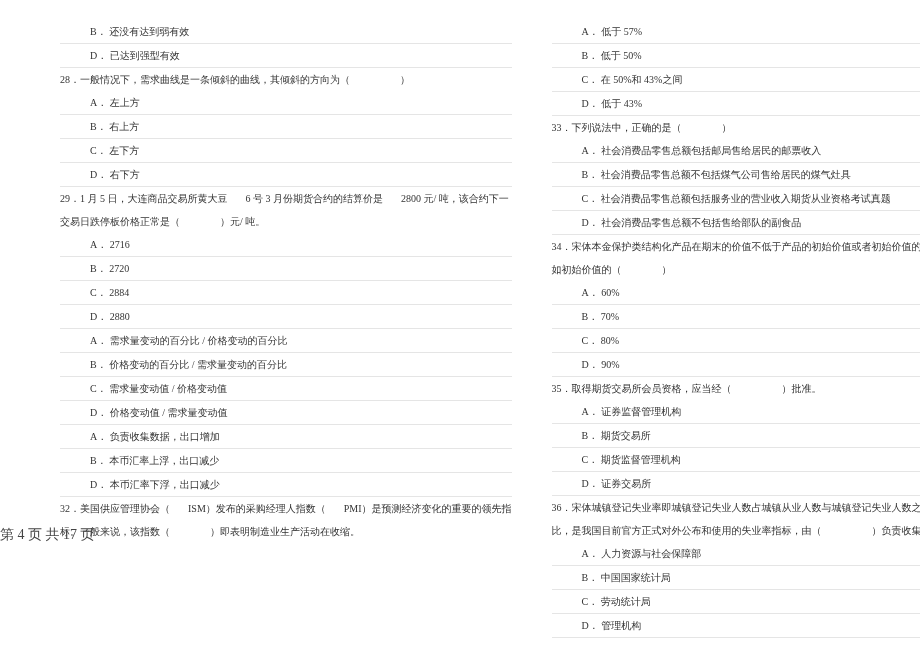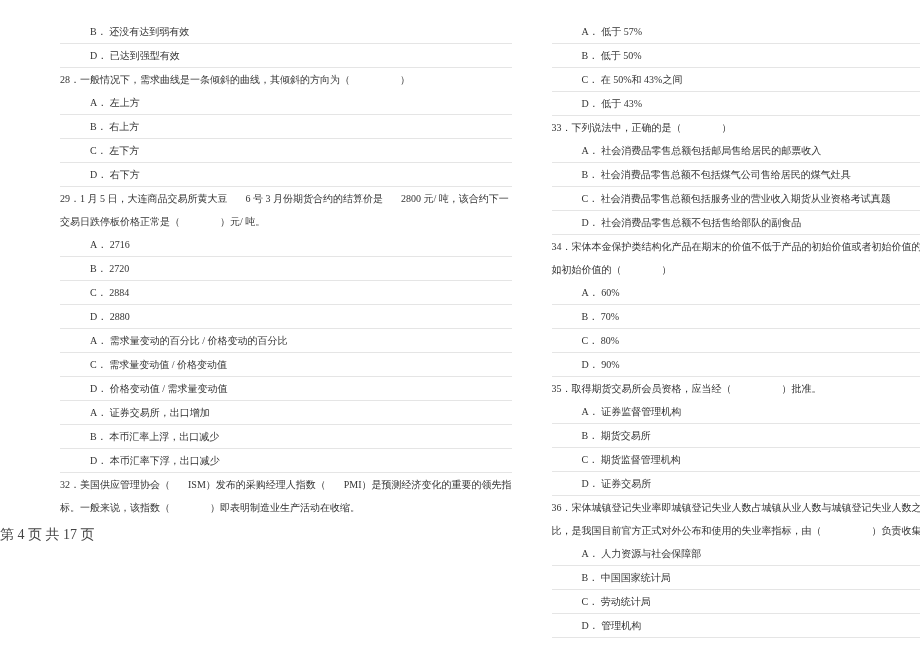--- a/index.html
+++ b/index.html
@@ -75,24 +75,25 @@
       </div>
       <div class="qline">
         <span>交易日跌停板价格正常是（</span><span class="blank" style="width:40px;"></span><span>）元/ 吨。</span>
       </div>
       <div class="opt">A． 2716</div>
       <div class="opt">B． 2720</div>
       <div class="opt">C． 2884</div>
       <div class="opt">D． 2880</div>
 
       <div class="opt">A． 需求量变动的百分比  / 价格变动的百分比</div>
+      <div class="opt">B． 价格变动的百分比  / 需求量变动的百分比</div>
       <div class="opt">C． 需求量变动值  / 价格变动值</div>
       <div class="opt">D． 价格变动值  / 需求量变动值</div>
 
-      <div class="opt">A． 证券交易所，出口增加</div>
+      <div class="opt">A． 负责收集数据，出口增加</div>
       <div class="opt">B． 本币汇率上浮，出口减少</div>
       <div class="opt">D． 本币汇率下浮，出口减少</div>
 
       <div class="qline">
         <span>32．美国供应管理协会（</span><span class="gap"></span><span>ISM）发布的采购经理人指数（</span><span class="gap"></span><span>PMI）是预测经济变化的重要的领先指</span>
       </div>
       <div class="qline">
         <span>标。一般来说，该指数（</span><span class="blank" style="width:40px;"></span><span>）即表明制造业生产活动在收缩。</span>
       </div>
     </div>

